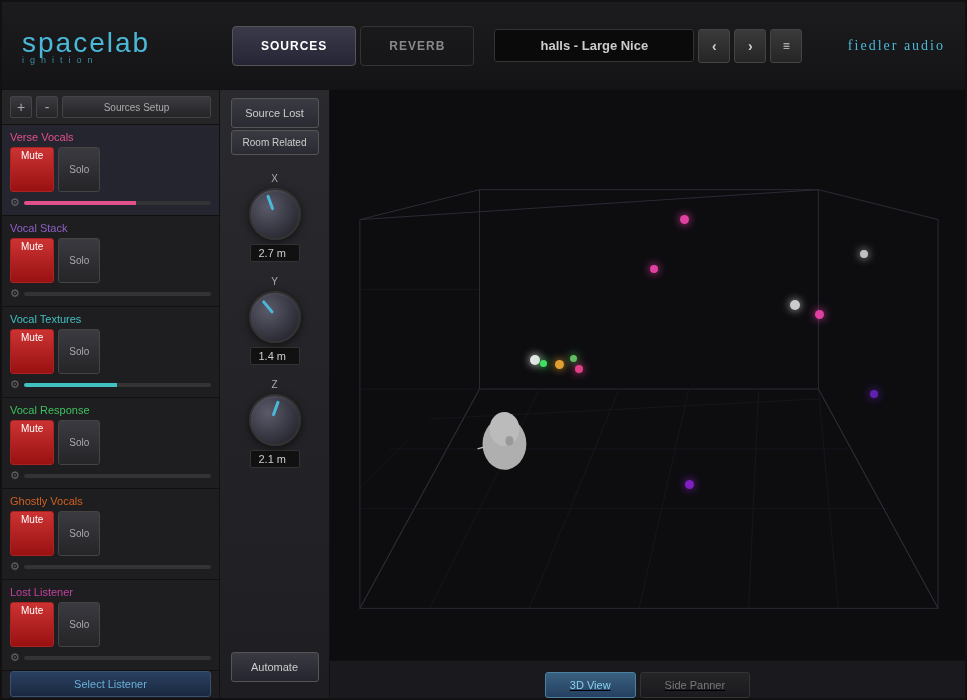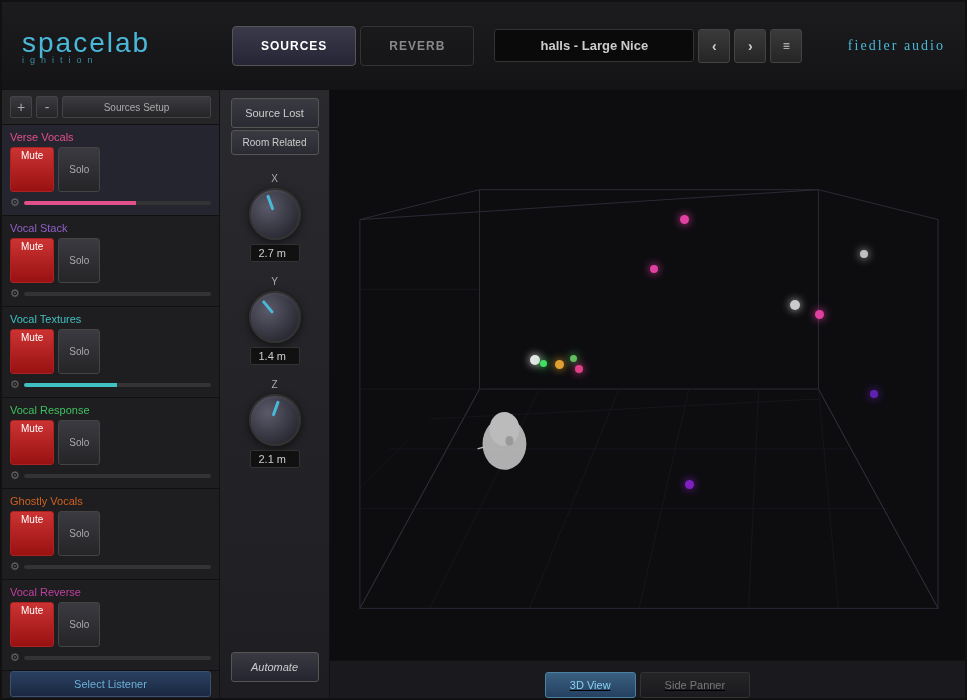--- a/index.html
+++ b/index.html
@@ -351,21 +351,20 @@
       width: 88px;
       padding: 8px 0;
       background: linear-gradient(180deg, #3a3a42 0%, #252530 100%);
       border: 1px solid #555;
       color: #ccc;
       font-size: 11px;
       text-align: center;
       cursor: pointer;
       border-radius: 3px;
       margin-bottom: 8px;
-      font-style: italic;
     }
 
     
     .view-panel {
       flex: 1;
       background: #0d0d10;
       display: flex;
       flex-direction: column;
       position: relative;
     }
@@ -501,21 +500,21 @@
           <div class="mute-btn">Mute</div>
           <div class="solo-btn">Solo</div>
         </div>
         <div class="source-bar">
           <span class="gear-icon">⚙</span>
           <div class="level-bar empty-bar"></div>
         </div>
       </div>
 
       <div class="source-item inactive">
-        <div class="source-name magenta">Vocal Reverse</div>
+        <div class="source-name magenta">Lost Listener</div>
         <div class="source-buttons">
           <div class="mute-btn">Mute</div>
           <div class="solo-btn">Solo</div>
         </div>
         <div class="source-bar">
           <span class="gear-icon">⚙</span>
           <div class="level-bar empty-bar"></div>
         </div>
       </div>
 

